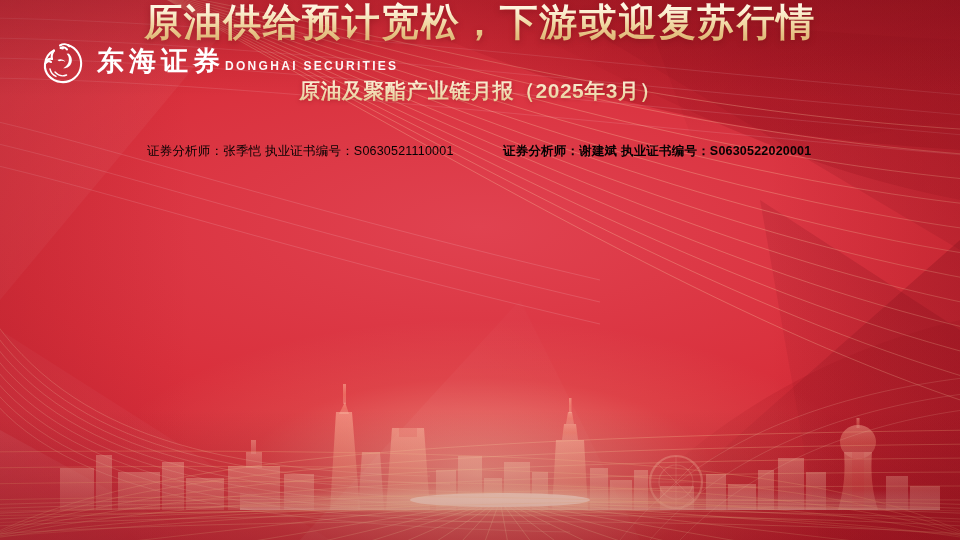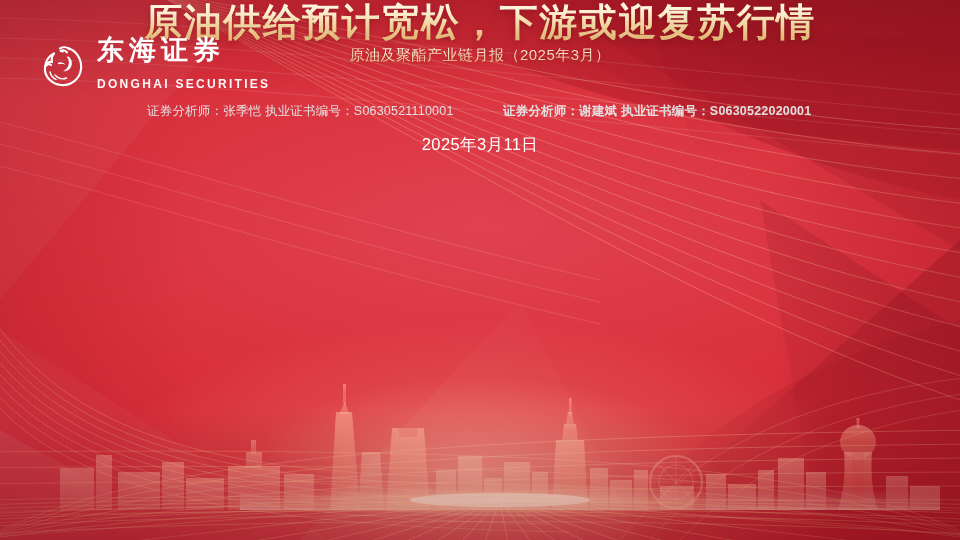--- a/index.html
+++ b/index.html
@@ -28,21 +28,21 @@
       linear-gradient(90deg, rgba(150,18,28,.22) 0%, rgba(0,0,0,0) 20%, rgba(0,0,0,0) 80%, rgba(150,18,28,.26) 100%);
   }
   svg.layer{display:block;}
   
   #logo-block{
     position:absolute;left:38px;top:36px;
     display:flex;align-items:center;gap:11px;
     z-index:30;
   }
   #logo-mark{width:48px;height:52px;flex:none;}
-  #logo-words{display:flex;flex-direction:column;justify-content:center;}
+  #logo-words{display:flex;flex-direction:row;justify-content:center;}
   #logo-cn{
     font-size:27px;font-weight:700;color:#ffffff;
     letter-spacing:5px;line-height:1.08;
     font-family:"Liberation Sans","DejaVu Sans",sans-serif;
   }
   #logo-en{
     font-size:12px;font-weight:700;color:#ffffff;
     letter-spacing:2.3px;line-height:1.6;margin-top:10px;
     opacity:.96;
   }
@@ -53,36 +53,36 @@
     font-weight:700;
     letter-spacing:1.5px;
     line-height:1.18;
     background:linear-gradient(180deg,#fff9ec 0%,#fdf2d8 22%,#f3dcab 48%,#e7c487 72%,#d9ad6a 100%);
     -webkit-background-clip:text;background-clip:text;
     color:transparent;-webkit-text-fill-color:transparent;
     filter:drop-shadow(0 2px 3px rgba(110,10,18,.45));
     font-family:"Liberation Sans","DejaVu Sans",sans-serif;
   }
   #sub-title{
-    margin-top:1px;
-    font-size:15px;
-    font-weight:400;
+    margin-top:32px;
+    font-size:21px;
+    font-weight:700;
     letter-spacing:.5px;
     background:linear-gradient(180deg,#fdf4e0 0%,#f1dcb2 55%,#e2c489 100%);
     -webkit-background-clip:text;background-clip:text;
     color:transparent;-webkit-text-fill-color:transparent;
     filter:drop-shadow(0 1px 2px rgba(110,10,18,.35));
   }
   #credits{margin-top:38px;}
   .credit-row{
     display:flex;justify-content:center;align-items:center;
     gap:46px;
     margin-bottom:11px;
     font-size:12.5px;
-    color:#e5e5e5;
+    color:#000000;
     letter-spacing:.2px;
     opacity:.97;
   }
   .credit-cell{white-space:nowrap;min-width:310px;text-align:left;}
   .credit-cell.right{min-width:310px;font-weight:bold;}
   #pub-date{
     margin-top:14px;
     font-size:16.5px;
     color:#ffffff;
     letter-spacing:.4px;
@@ -372,16 +372,15 @@
     <div id="main-title">原油供给预计宽松，下游或迎复苏行情</div>
     <div id="sub-title">原油及聚酯产业链月报（2025年3月）</div>
 
     <div id="credits">
       <div class="credit-row">
         <span class="credit-cell">证券分析师：张季恺  执业证书编号：S0630521110001</span>
         <span class="credit-cell right">证券分析师：谢建斌  执业证书编号：S0630522020001</span>
       </div>
     </div>
 
-    <div id="pub-date">2025年3月11日</div>
   </div>
 
 </div>
 
 </body></html>

